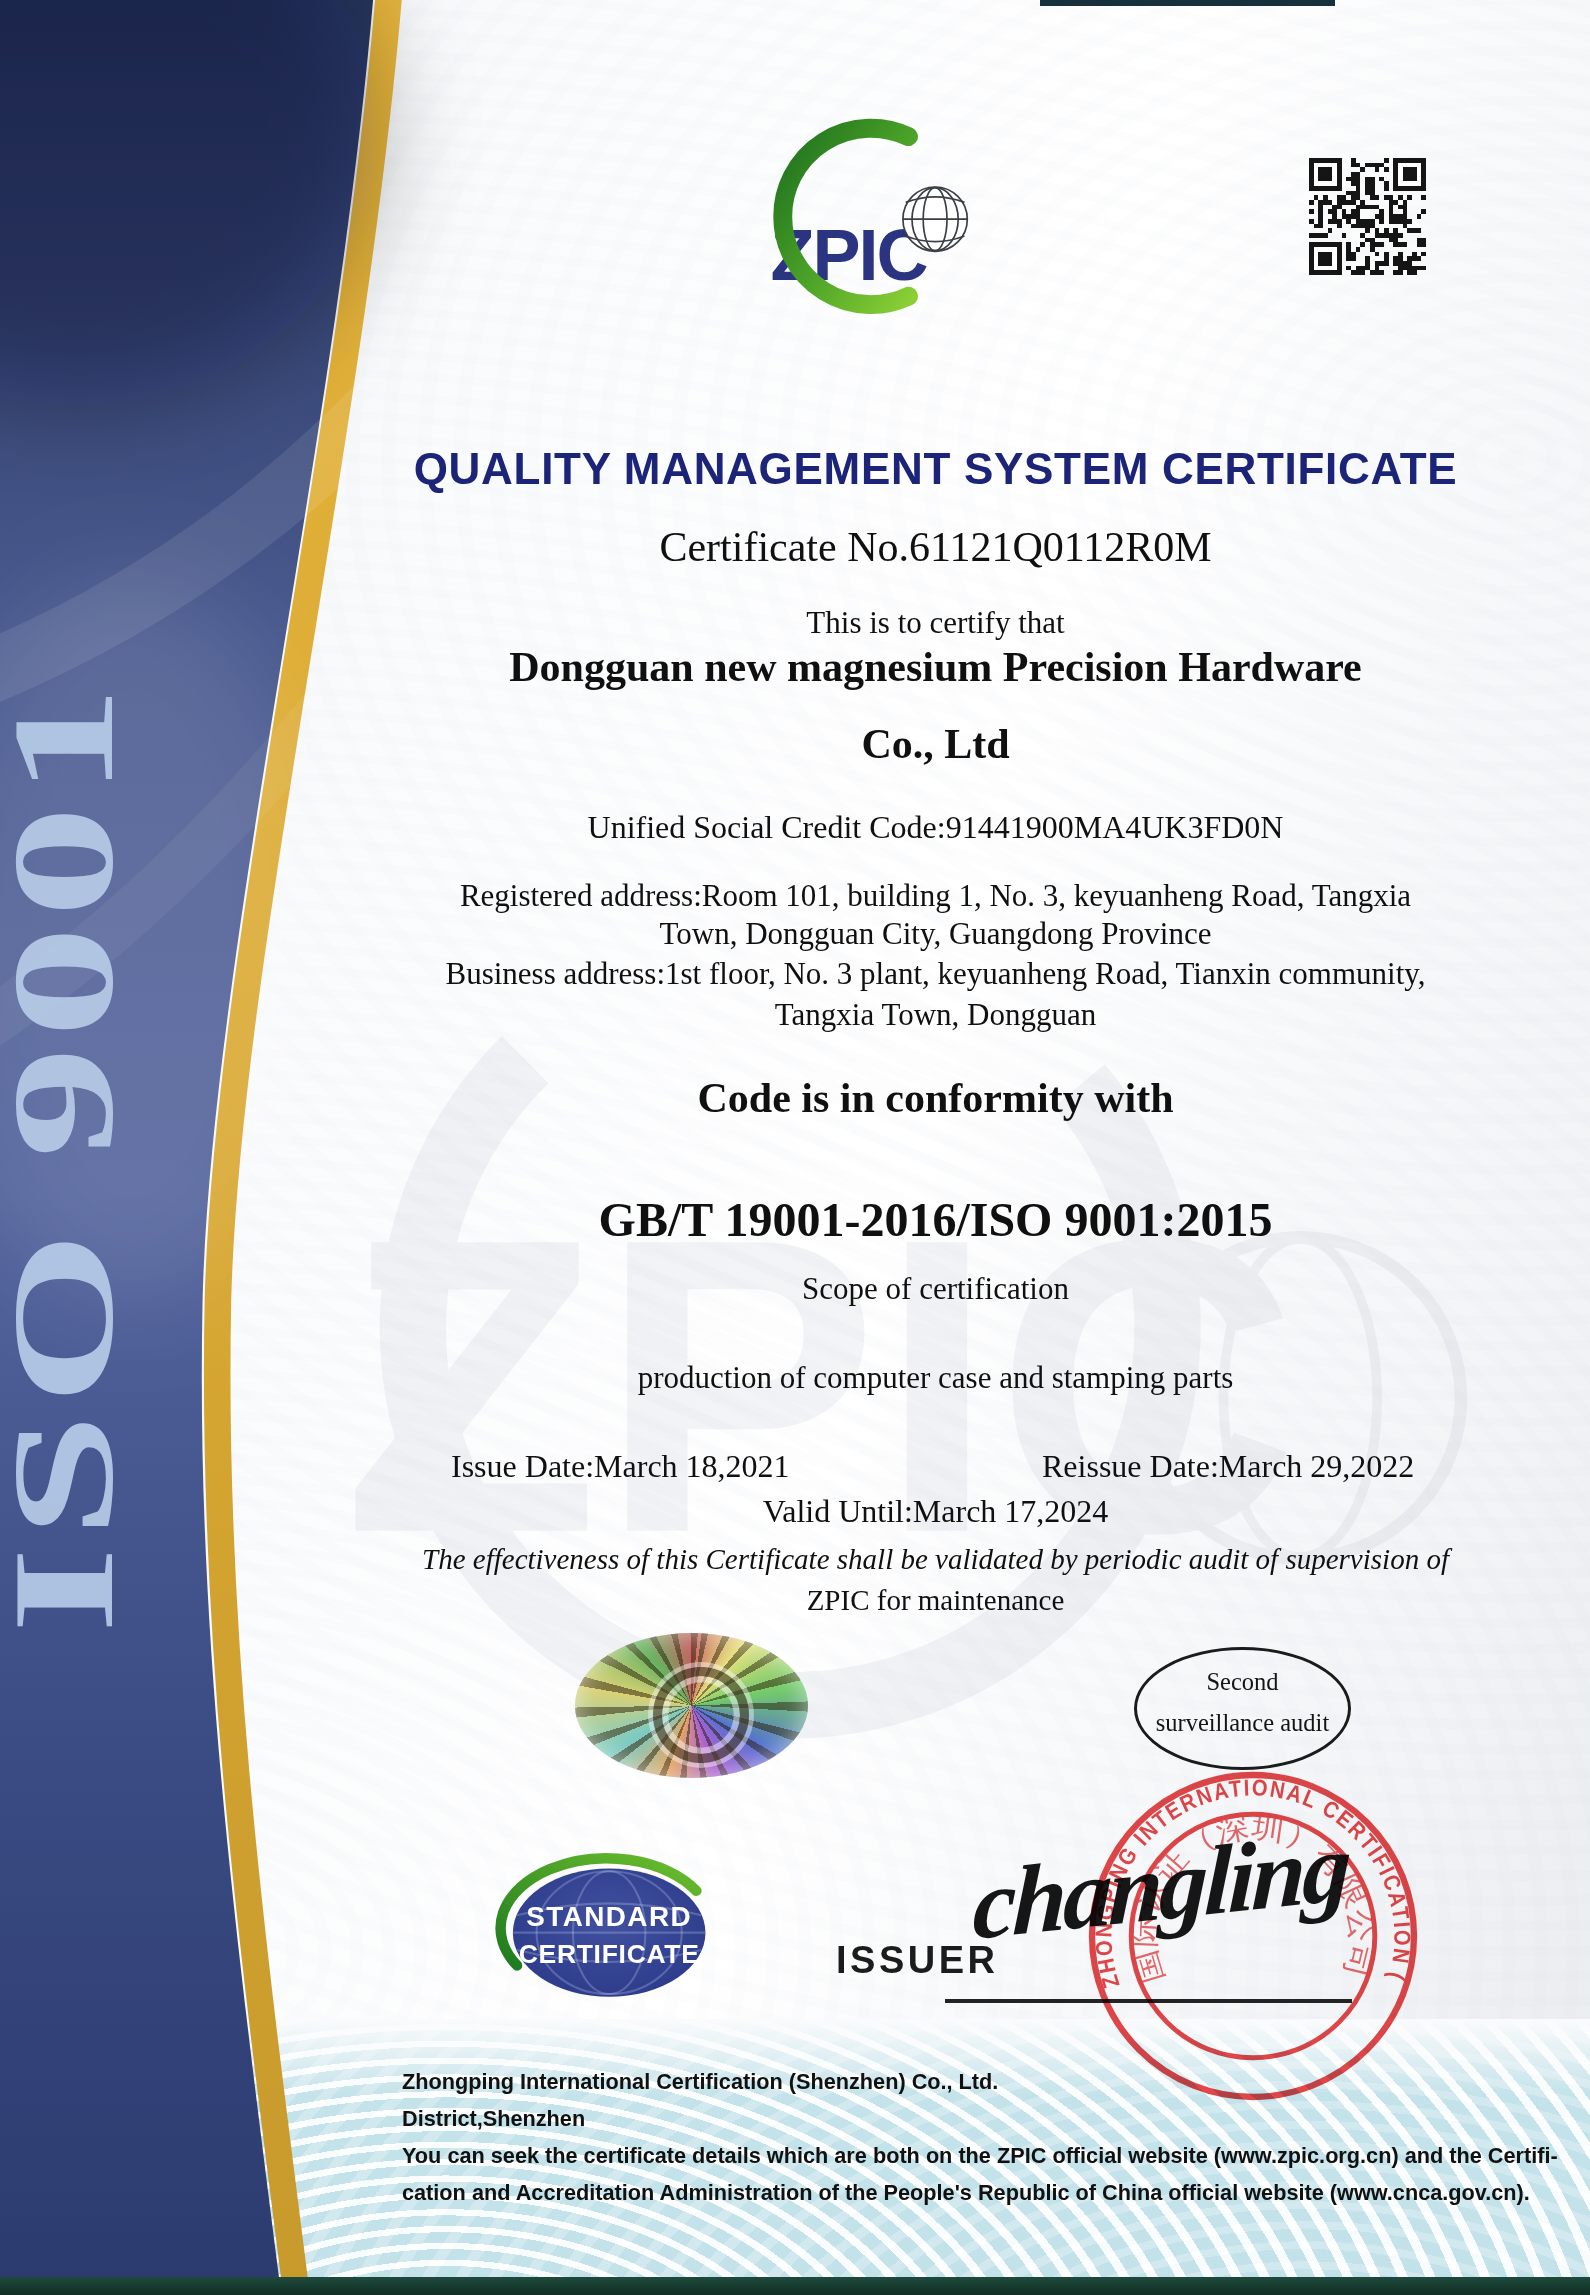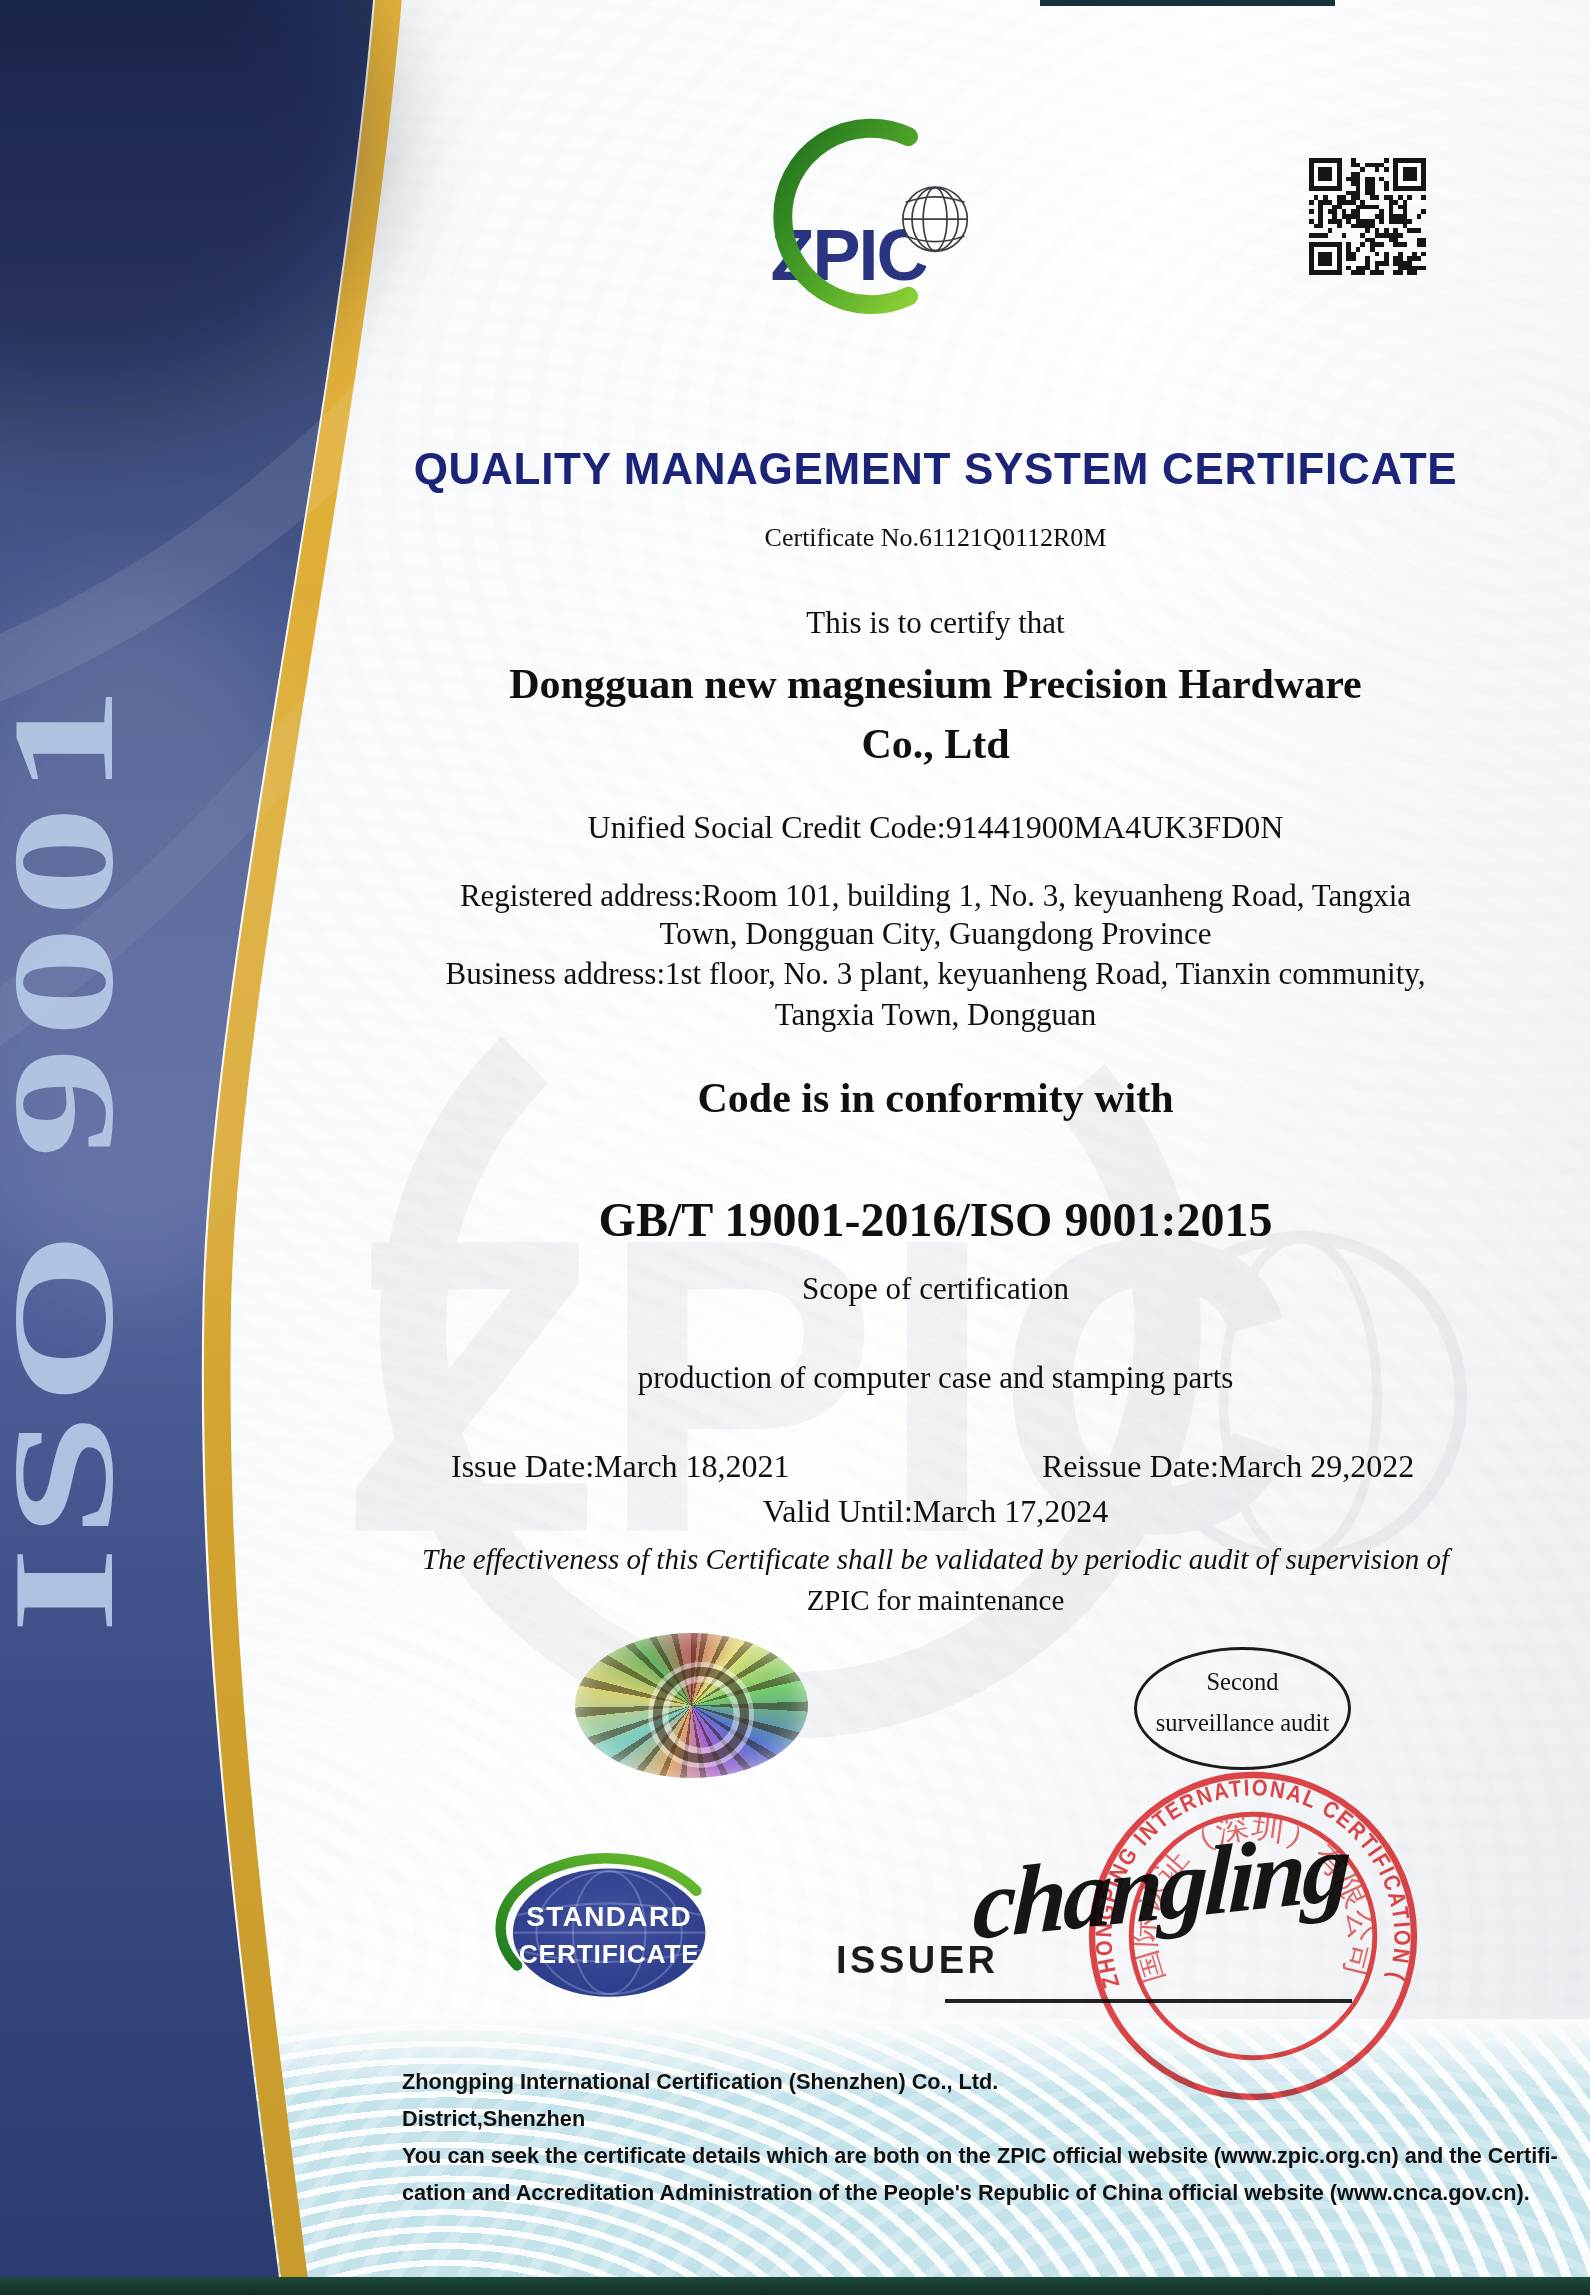--- a/index.html
+++ b/index.html
@@ -349,23 +349,23 @@
       <rect x="2" y="2" width="3" height="3" fill="#151515"></rect>
       <rect x="18" y="0" width="7" height="7" fill="#151515"></rect>
       <rect x="19" y="1" width="5" height="5" fill="#ffffff"></rect>
       <rect x="20" y="2" width="3" height="3" fill="#151515"></rect>
       <rect x="0" y="18" width="7" height="7" fill="#151515"></rect>
       <rect x="1" y="19" width="5" height="5" fill="#ffffff"></rect>
       <rect x="2" y="20" width="3" height="3" fill="#151515"></rect>
     </svg>
 
   <div class="cl title" style="top:400px;font-size:44px;">QUALITY MANAGEMENT SYSTEM CERTIFICATE</div>
-  <div class="cl" style="top:523px;font-size:26px;">Certificate No.61121Q0112R0M</div>
+  <div class="cl" style="top:523px;font-size:42px;">Certificate No.61121Q0112R0M</div>
   <div class="cl" style="top:605px;font-size:31px;">This is to certify that</div>
-  <div class="cl b" style="top:660px;font-size:42px;">Dongguan new magnesium Precision Hardware</div>
+  <div class="cl b" style="top:643px;font-size:42px;">Dongguan new magnesium Precision Hardware</div>
   <div class="cl b" style="top:720px;font-size:42px;">Co., Ltd</div>
   <div class="cl" style="top:809px;font-size:32px;">Unified Social Credit Code:91441900MA4UK3FD0N</div>
   <div class="cl" style="top:838px;margin-top:40px;">Registered address:Room 101, building 1, No. 3, keyuanheng Road, Tangxia</div>
   <div class="cl" style="top:916px;">Town, Dongguan City, Guangdong Province</div>
   <div class="cl" style="top:956px;">Business address:1st floor, No. 3 plant, keyuanheng Road, Tianxin community,</div>
   <div class="cl" style="top:997px;">Tangxia Town, Dongguan</div>
   <div class="cl b" style="top:1074px;font-size:42px;">Code is in conformity with</div>
   <div class="cl b" style="top:1192px;font-size:48px;">GB/T 19001-2016/ISO 9001:2015</div>
   <div class="cl" style="top:1271px;">Scope of certification</div>
   <div class="cl" style="top:1360px;">production of computer case and stamping parts</div>

